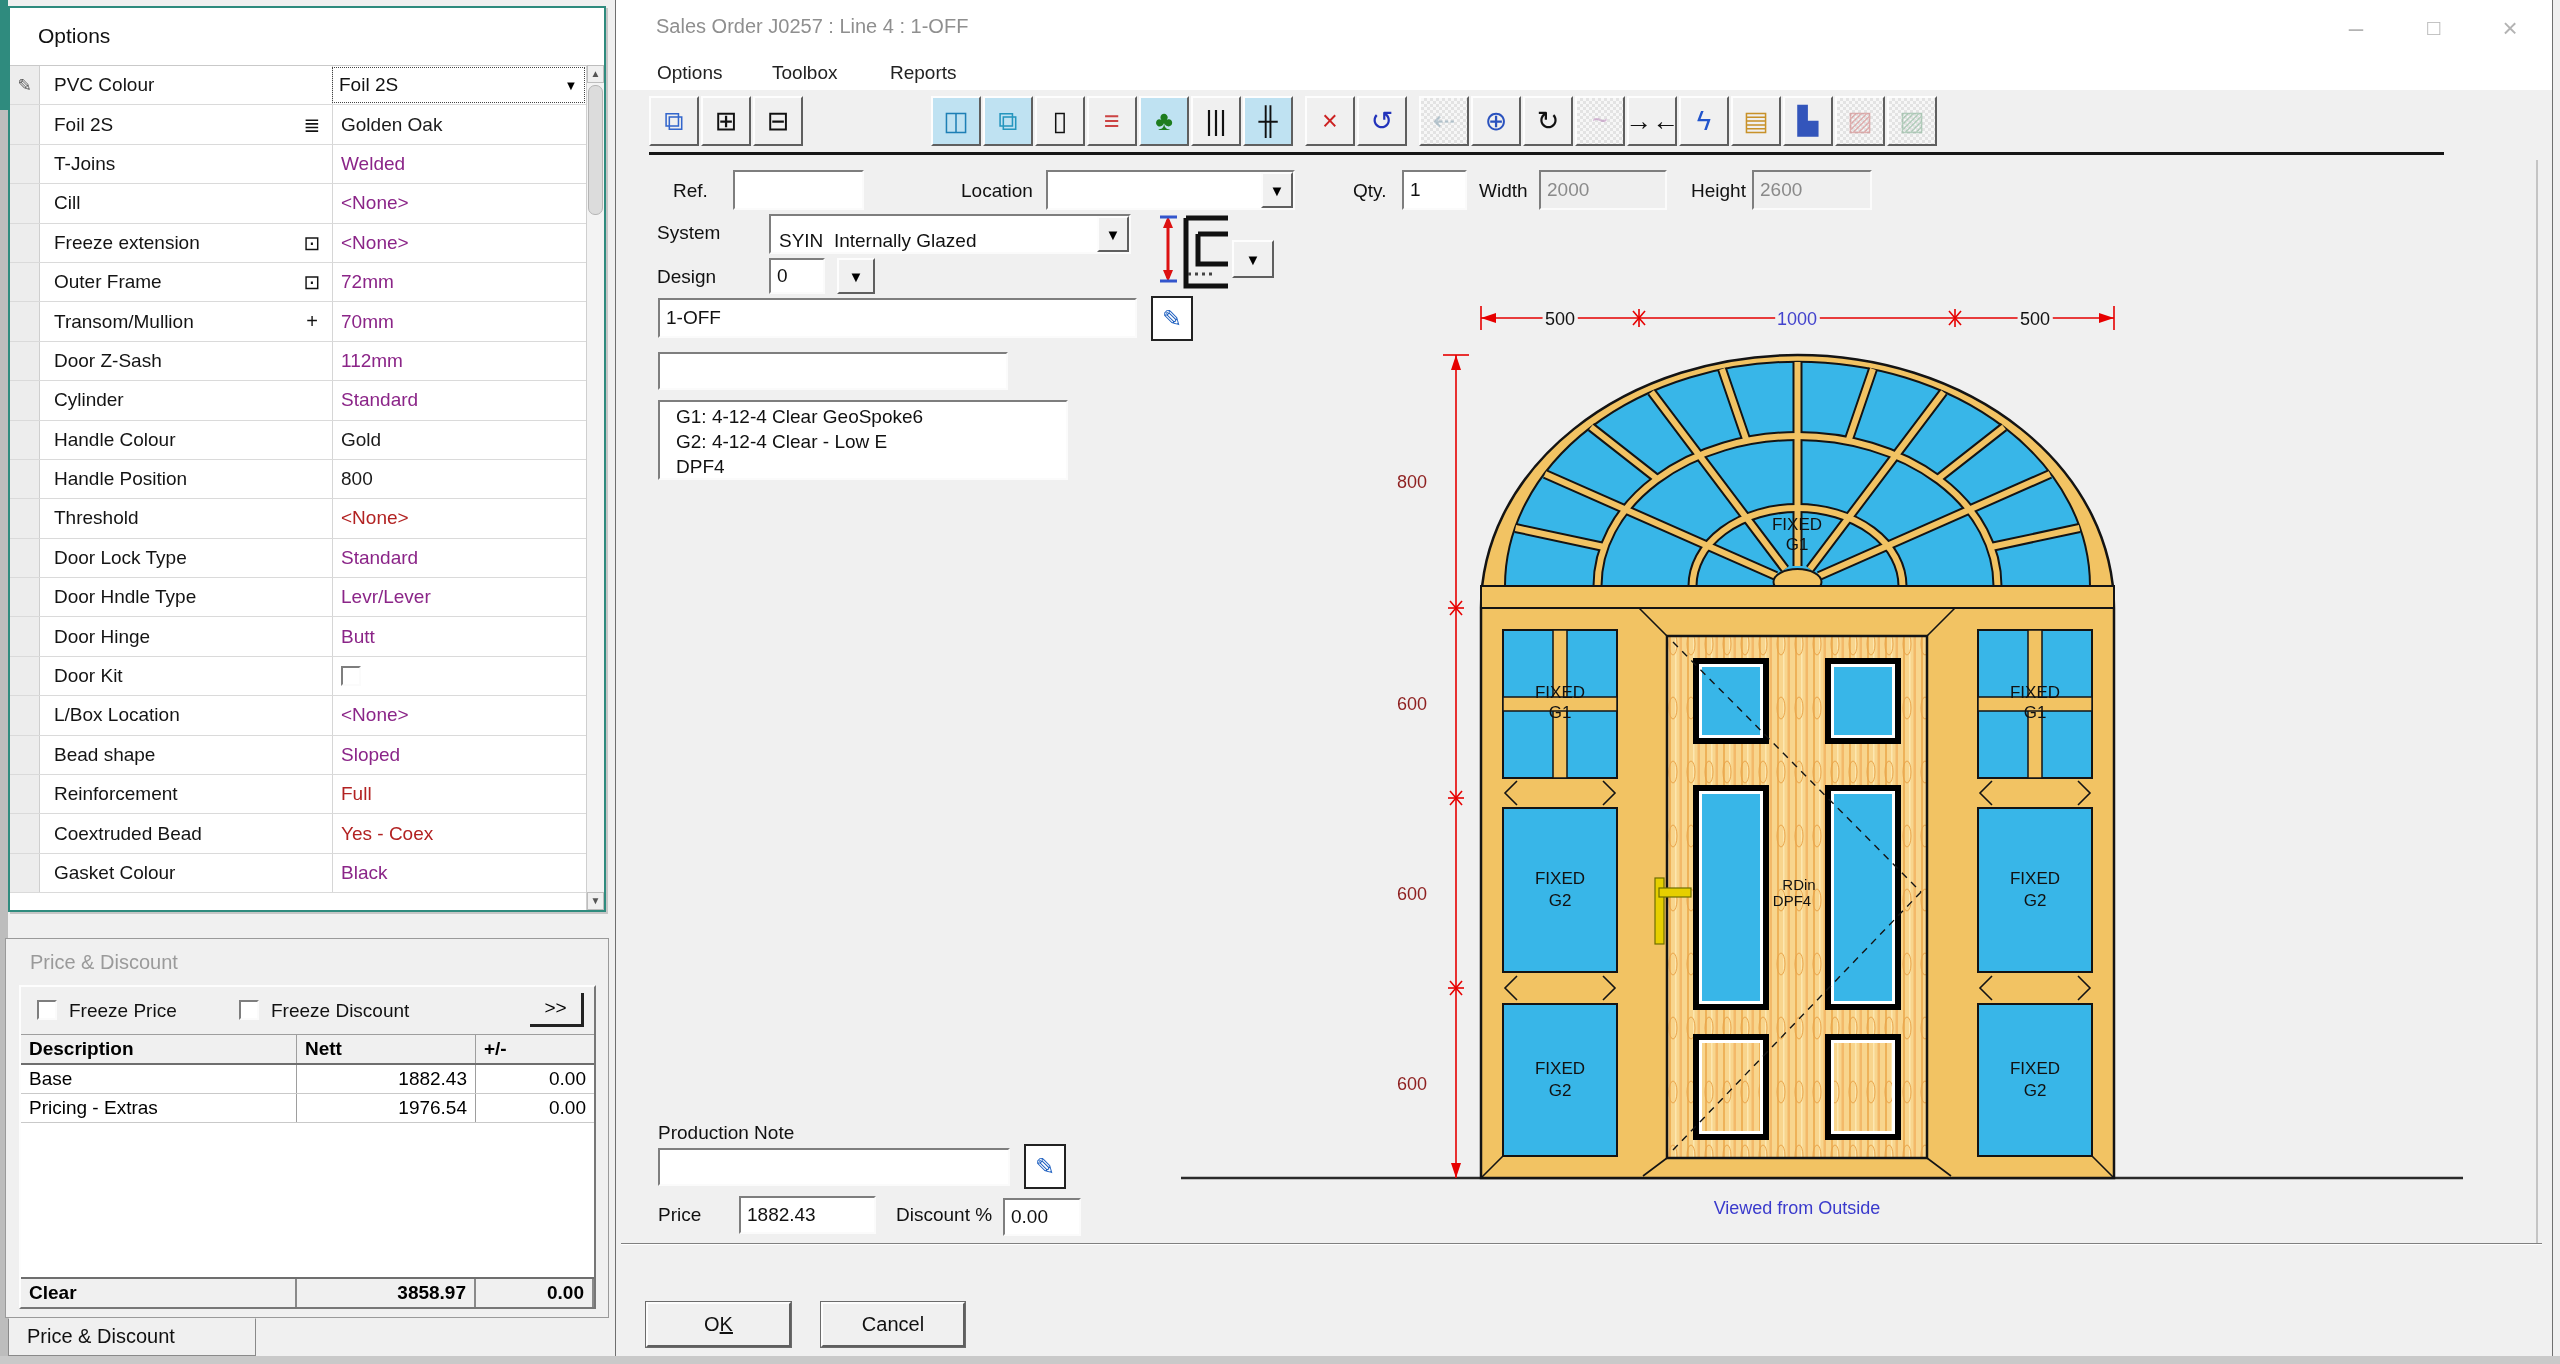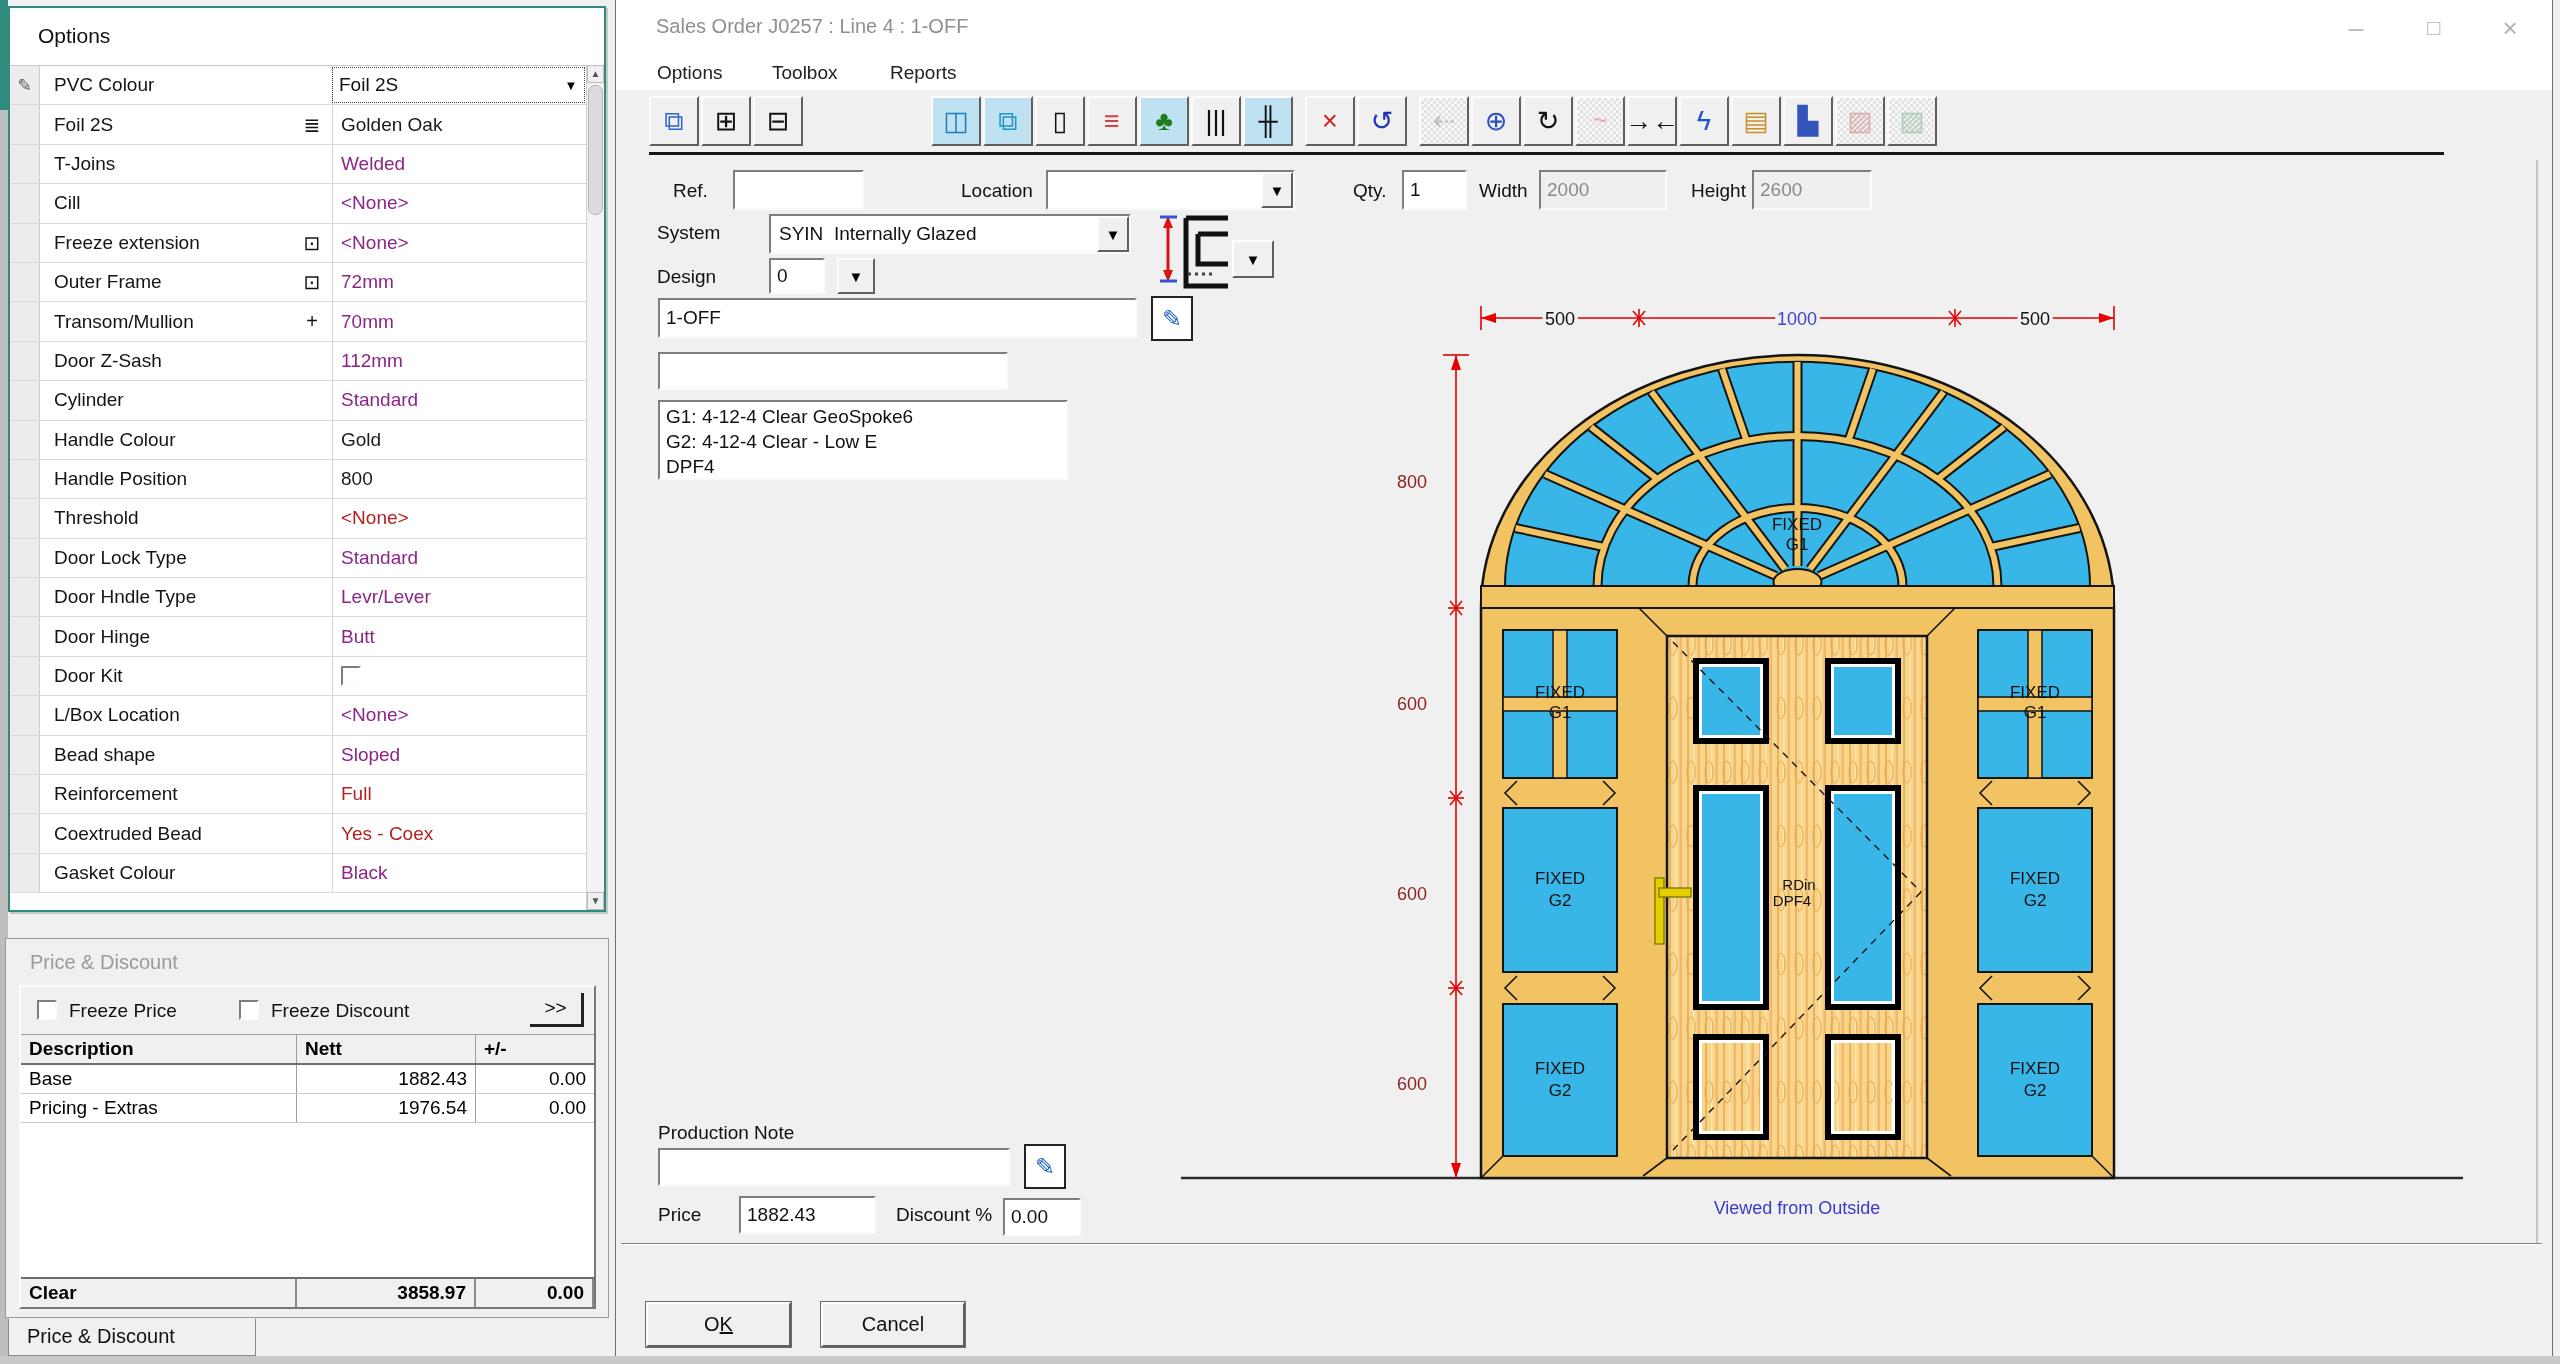--- a/index.html
+++ b/index.html
@@ -44,21 +44,21 @@
   .combo .ctext{flex:1; font-size:19px; color:#111; padding:0 8px; white-space:pre; overflow:hidden;}
   .drop{width:32px; align-self:stretch; border:2px solid; border-color:#fdfdfd #5f5f5f #5f5f5f #fdfdfd;
     background:var(--bg); display:flex; align-items:center; justify-content:center; font-size:15px; color:#000;}
   .dropbtn{position:absolute; border:2px solid; border-color:#fdfdfd #5f5f5f #5f5f5f #fdfdfd;
     background:var(--bg); display:flex; align-items:center; justify-content:center; font-size:15px; color:#000;}
 
   .editbtn{position:absolute; width:42px; height:45px; background:#fff; border:2px solid #222;
     display:flex; align-items:center; justify-content:center; font-size:24px; color:#1d5fc0;}
 
   #glass-list{position:absolute; left:42px; top:400px; width:410px; height:80px;
-    font-size:19px; color:#111; padding:2px 6px; line-height:25px; overflow:hidden;}
+    font-size:19px; color:#111; padding:2px 16px; line-height:25px; overflow:hidden;}
 
   
   .btab{position:relative; display:inline-block; height:44px; padding:0 16px; margin-right:6px;
     background:var(--bg); border:1px solid #3d3d3d; border-top:none; border-radius:0 0 12px 12px;
     font-size:19px; color:#111; line-height:40px;}
   .btab.sel{background:#e4e4e4; border-width:2px; border-top:none;}
 
   .pushbtn{position:absolute; height:45px; background:var(--bg); border:2px solid;
     border-color:#fdfdfd #5f5f5f #5f5f5f #fdfdfd; outline:1px solid #6b6b6b;
     font-size:20px; color:#111; text-align:center; line-height:41px;}
@@ -213,21 +213,21 @@
       <span class="drop">▼</span>
     </div>
     <div class="lbl" style="left:737px; top:180px;">Qty.</div>
     <input class="field sunken" style="left: 786px; top: 170px; width: 65px; height: 40px;" value="1">
     <div class="lbl" style="left:863px; top:180px;">Width</div>
     <input class="field sunken disabledf" style="left: 923px; top: 170px; width: 128px; height: 40px;" value="2000">
     <div class="lbl" style="left:1075px; top:180px;">Height</div>
     <input class="field sunken disabledf" style="left: 1136px; top: 170px; width: 120px; height: 40px;" value="2600">
 
     <div class="lbl" style="left:41px; top:222px;">System</div>
-    <div class="combo" style="left:153px; top:214px; width:362px; height:40px;">
+    <div class="combo" style="left:153px; top:214px; width:362px; height:40px;align-items:flex-end;">
       <span class="ctext">SYIN  Internally Glazed</span>
       <span class="drop">▼</span>
     </div>
     <div class="lbl" style="left:41px; top:266px;">Design</div>
     <input class="field sunken" style="left: 153px; top: 258px; width: 56px; height: 36px;" value="0">
     <div class="dropbtn" style="left:221px; top:258px; width:38px; height:36px;">
         <span>▼</span>
       </div>
 
     <div class="abs" style="left:540px; top:212px; width:122px; height:86px;">

